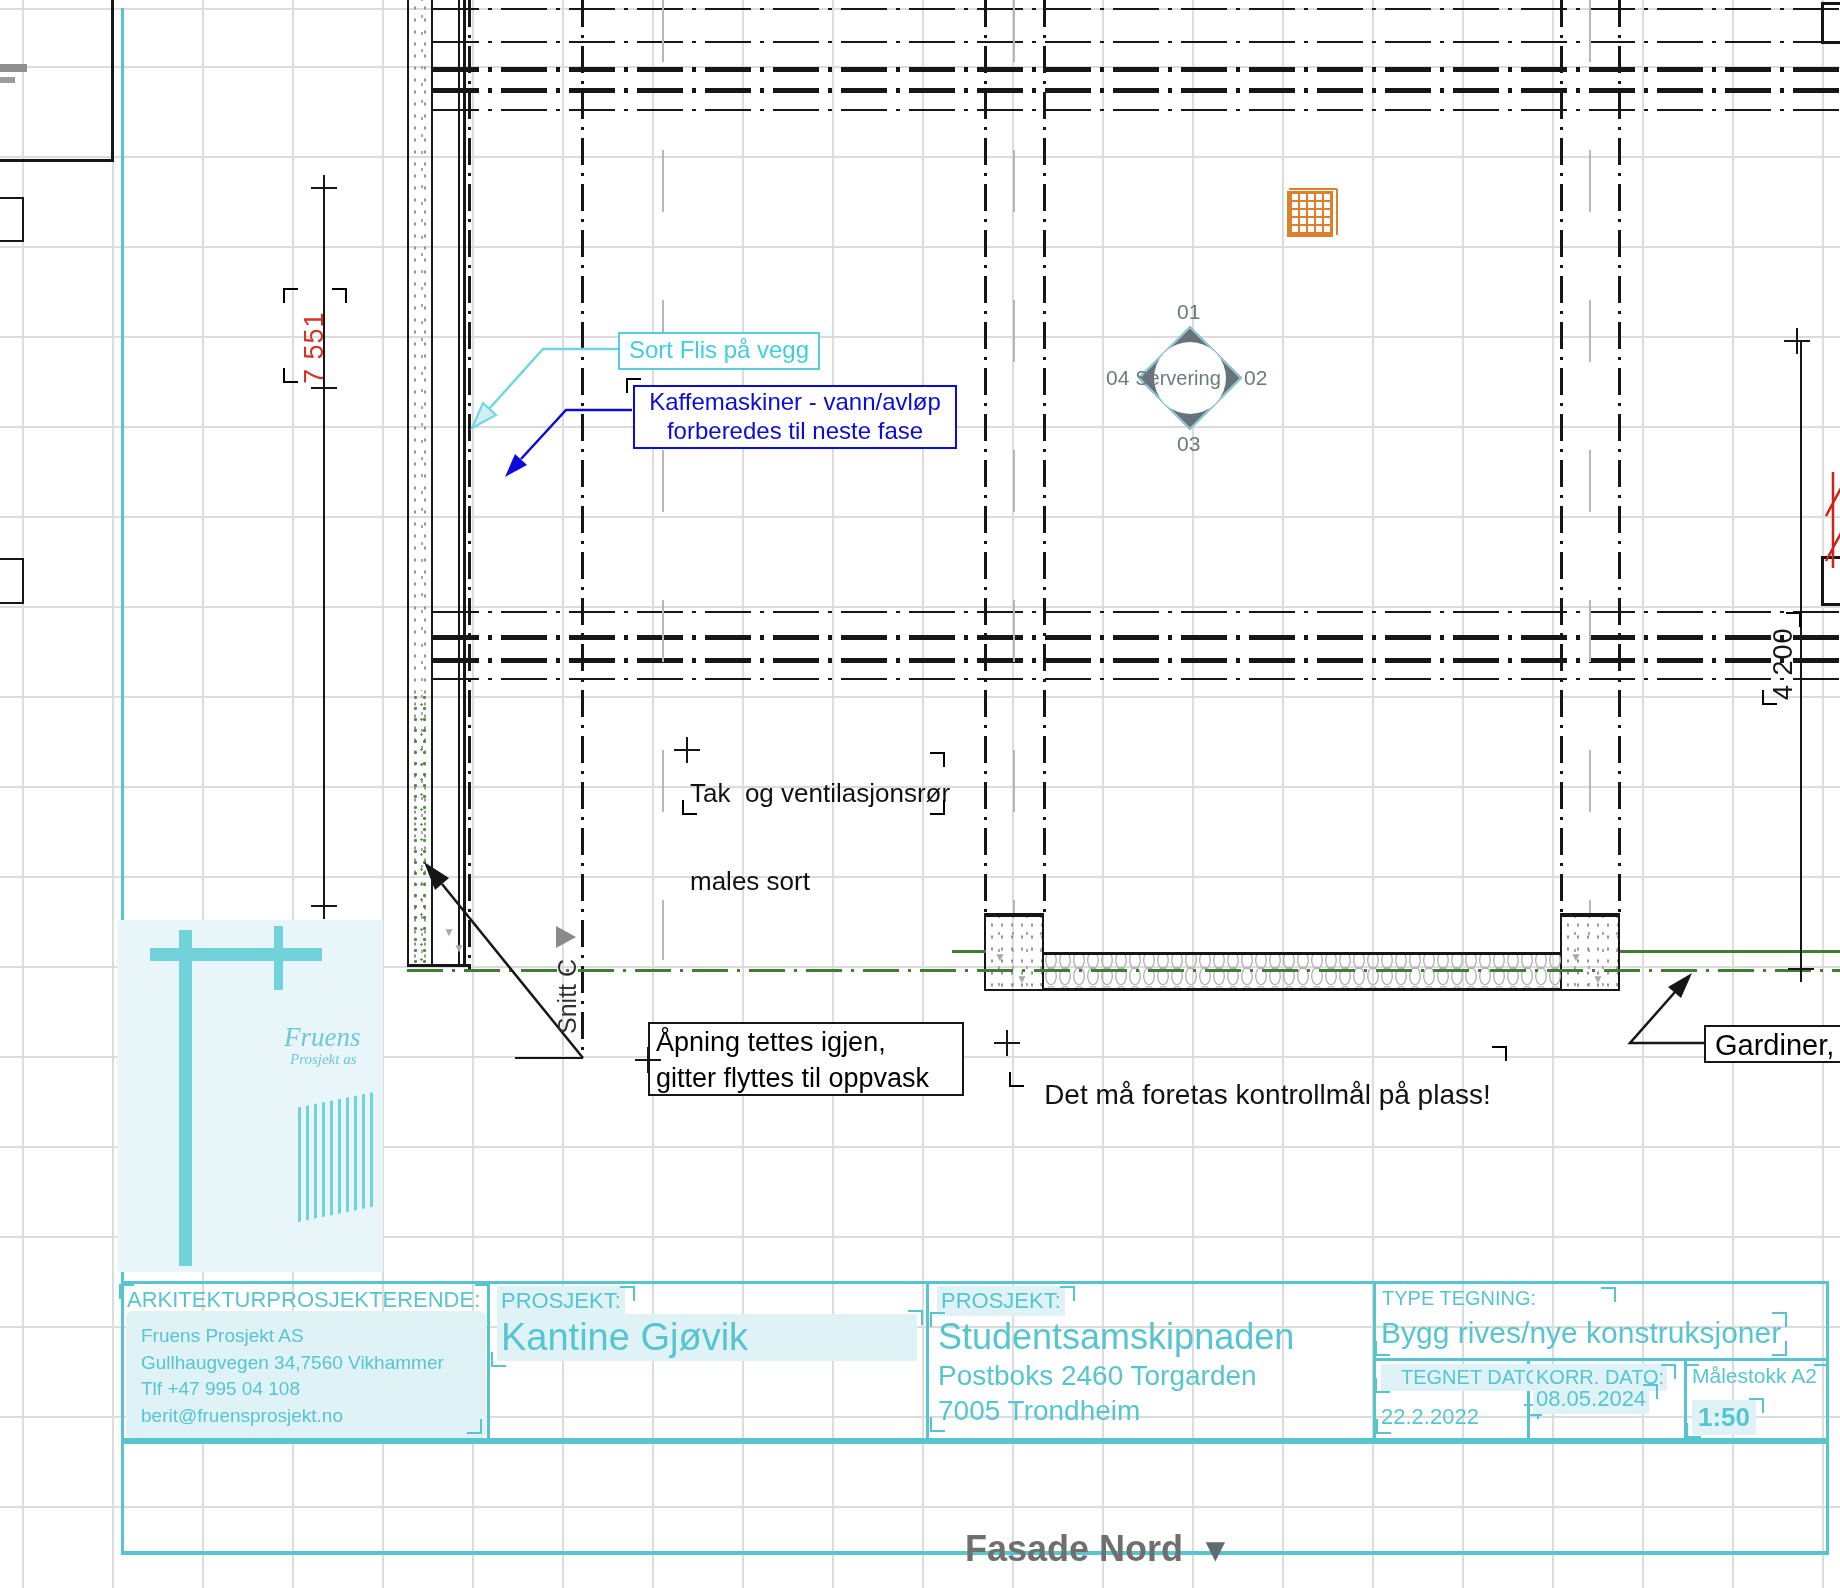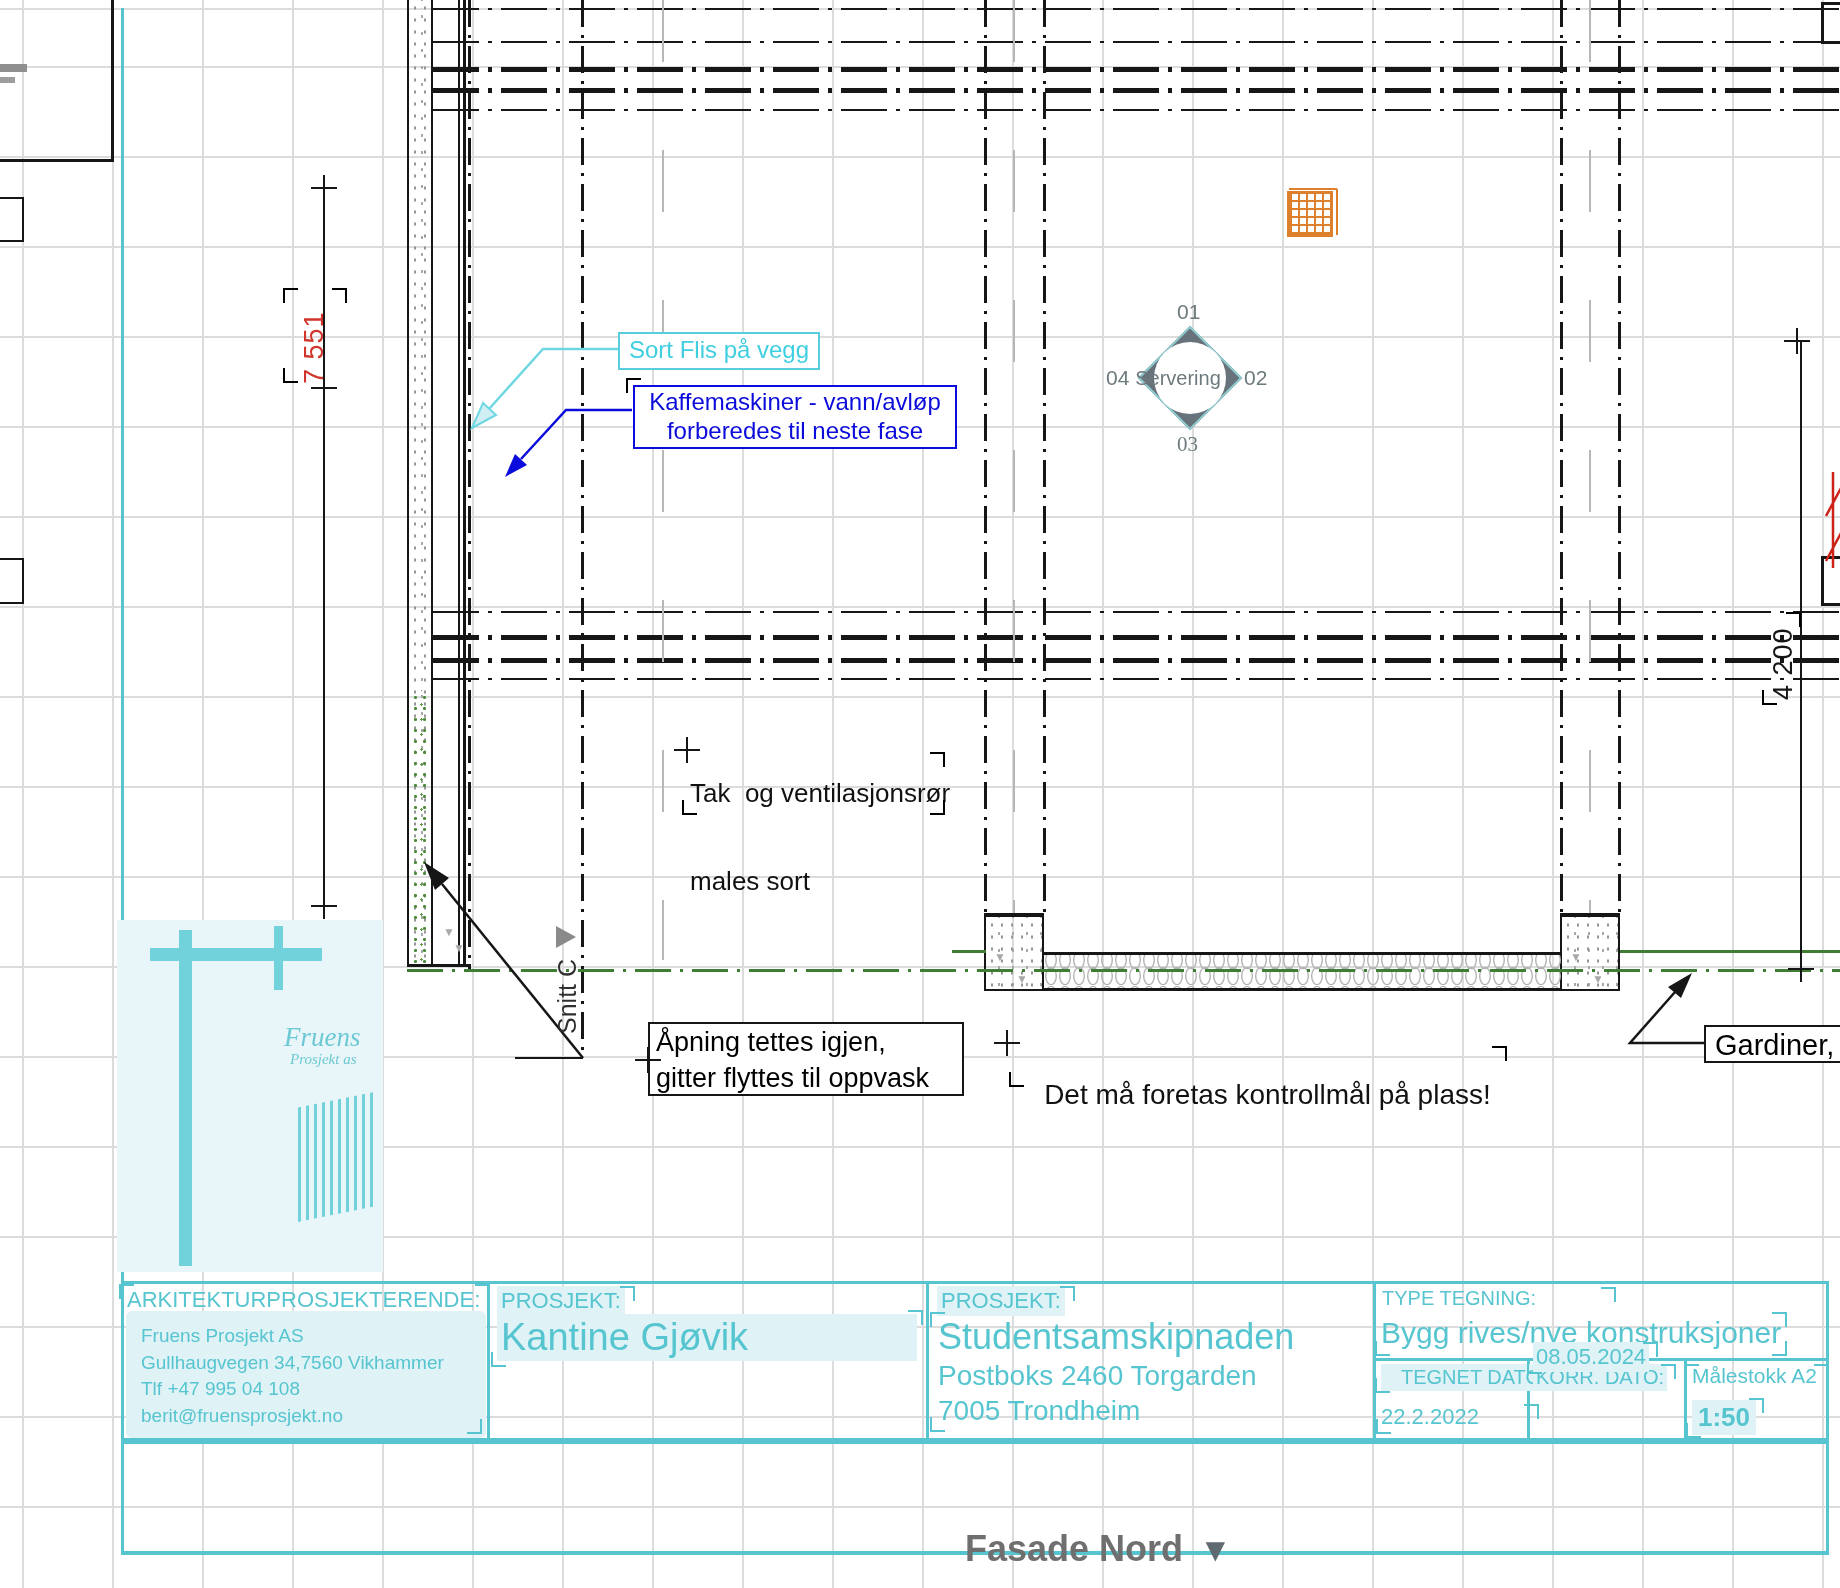--- a/index.html
+++ b/index.html
@@ -185,21 +185,21 @@
   <div class="abs" style="left:556px;top:926px;width:0;height:0;border-top:11px solid transparent;border-bottom:11px solid transparent;border-left:20px solid #8a8a8a;"></div>
   <span class="rot" style="left:553px;top:1034px;font-size:25px;color:#2f2f2f;">Snitt C</span>
   <div class="solid" style="left:515px;top:1057px;width:68px;height:2px;"></div>
 
   <div class="abs" style="left:1138px;top:326px;width:104px;height:104px;">
     <div class="abs" style="left:15px;top:15px;width:74px;height:74px;background:#68727a;border:2px solid #8fcdd1;transform:rotate(45deg);box-sizing:border-box;"></div>
     <div class="abs" style="left:16px;top:16px;width:72px;height:72px;border-radius:50%;background:#fff;"></div>
     <span class="abs" style="left:-10px;top:41px;width:100px;text-align:center;font-size:20px;color:#6d7a7d;">Servering</span>
     <span class="abs" style="left:39px;top:-26px;font-size:21px;color:#6d7a7d;">01</span>
     <span class="abs" style="left:106px;top:40px;font-size:21px;color:#6d7a7d;">02</span>
-    <span class="abs" style="left:39px;top:106px;font-size:21px;color:#6d7a7d;font-family:Liberation Serif, serif;">03</span>
+    <span class="abs" style="left:39px;top:106px;font-size:21px;color:#6d7a7d;">03</span>
     <span class="abs" style="left:-32px;top:40px;font-size:21px;color:#6d7a7d;">04</span>
   </div>
 
   <div class="abs" style="left:1287px;top:191px;width:46px;height:46px;border:3px solid #de7f2c;box-sizing:border-box;background-image:repeating-linear-gradient(90deg,#de7f2c 0 2.5px,transparent 2.5px 8px),repeating-linear-gradient(0deg,#de7f2c 0 2.5px,transparent 2.5px 8px);"></div>
   <div class="abs" style="left:1336px;top:189px;width:2px;height:46px;background:#de7f2c;"></div>
   <div class="abs" style="left:1289px;top:188px;width:48px;height:2px;background:#de7f2c;"></div>
 
   <div class="abs" style="left:117px;top:920px;width:266px;height:352px;background:#e9f6f9;"></div>
   <div class="abs" style="left:150px;top:948px;width:172px;height:13px;background:#72d2dc;"></div>
   <div class="abs" style="left:274px;top:926px;width:9px;height:64px;background:#72d2dc;"></div>
@@ -265,21 +265,21 @@
     <span class="cb cy tr" style="right:-9px;top:0;"></span><span class="cb cy bl" style="left:-6px;bottom:-2px;"></span>
   </div>
   <div class="tb-label" style="left:1381px;top:1404px;font-size:22px;">
     <span>22.2.2022</span>
     <span class="cb cy tr" style="right:-60px;top:0;"></span><span class="cb cy bl" style="left:-5px;bottom:-4px;"></span>
   </div>
   <div class="tb-label tb-hl" style="left:1533px;top:1364px;font-size:20px;padding:2px 3px;">
     <span>KORR. DATO:</span>
     <span class="cb cy tr" style="right:-9px;top:0;"></span>
   </div>
-  <div class="tb-label tb-hl" style="left:1533px;top:1342px;font-size:22px;padding:2px 3px;">
+  <div class="tb-label tb-hl" style="left:1533px;top:1384px;font-size:22px;padding:2px 3px;">
     <span>08.05.2024</span>
     <span class="cb cy tr" style="right:-9px;top:0;"></span><span class="cb cy bl" style="left:-6px;bottom:-2px;"></span>
   </div>
   <div class="tb-label" style="left:1692px;top:1364px;font-size:21px;">
     <span>Målestokk A2</span>
     <span class="cb cy tr" style="right:-12px;top:0;"></span><span class="cb cy tl" style="left:-8px;top:0;"></span>
   </div>
   <div class="tb-label tb-hl" style="left:1692px;top:1400px;font-size:26px;font-weight:bold;padding:2px 6px;">
     <span>1:50</span>
     <span class="cb cy tr" style="right:-8px;top:-2px;"></span><span class="cb cy bl" style="left:-6px;bottom:-3px;"></span>

